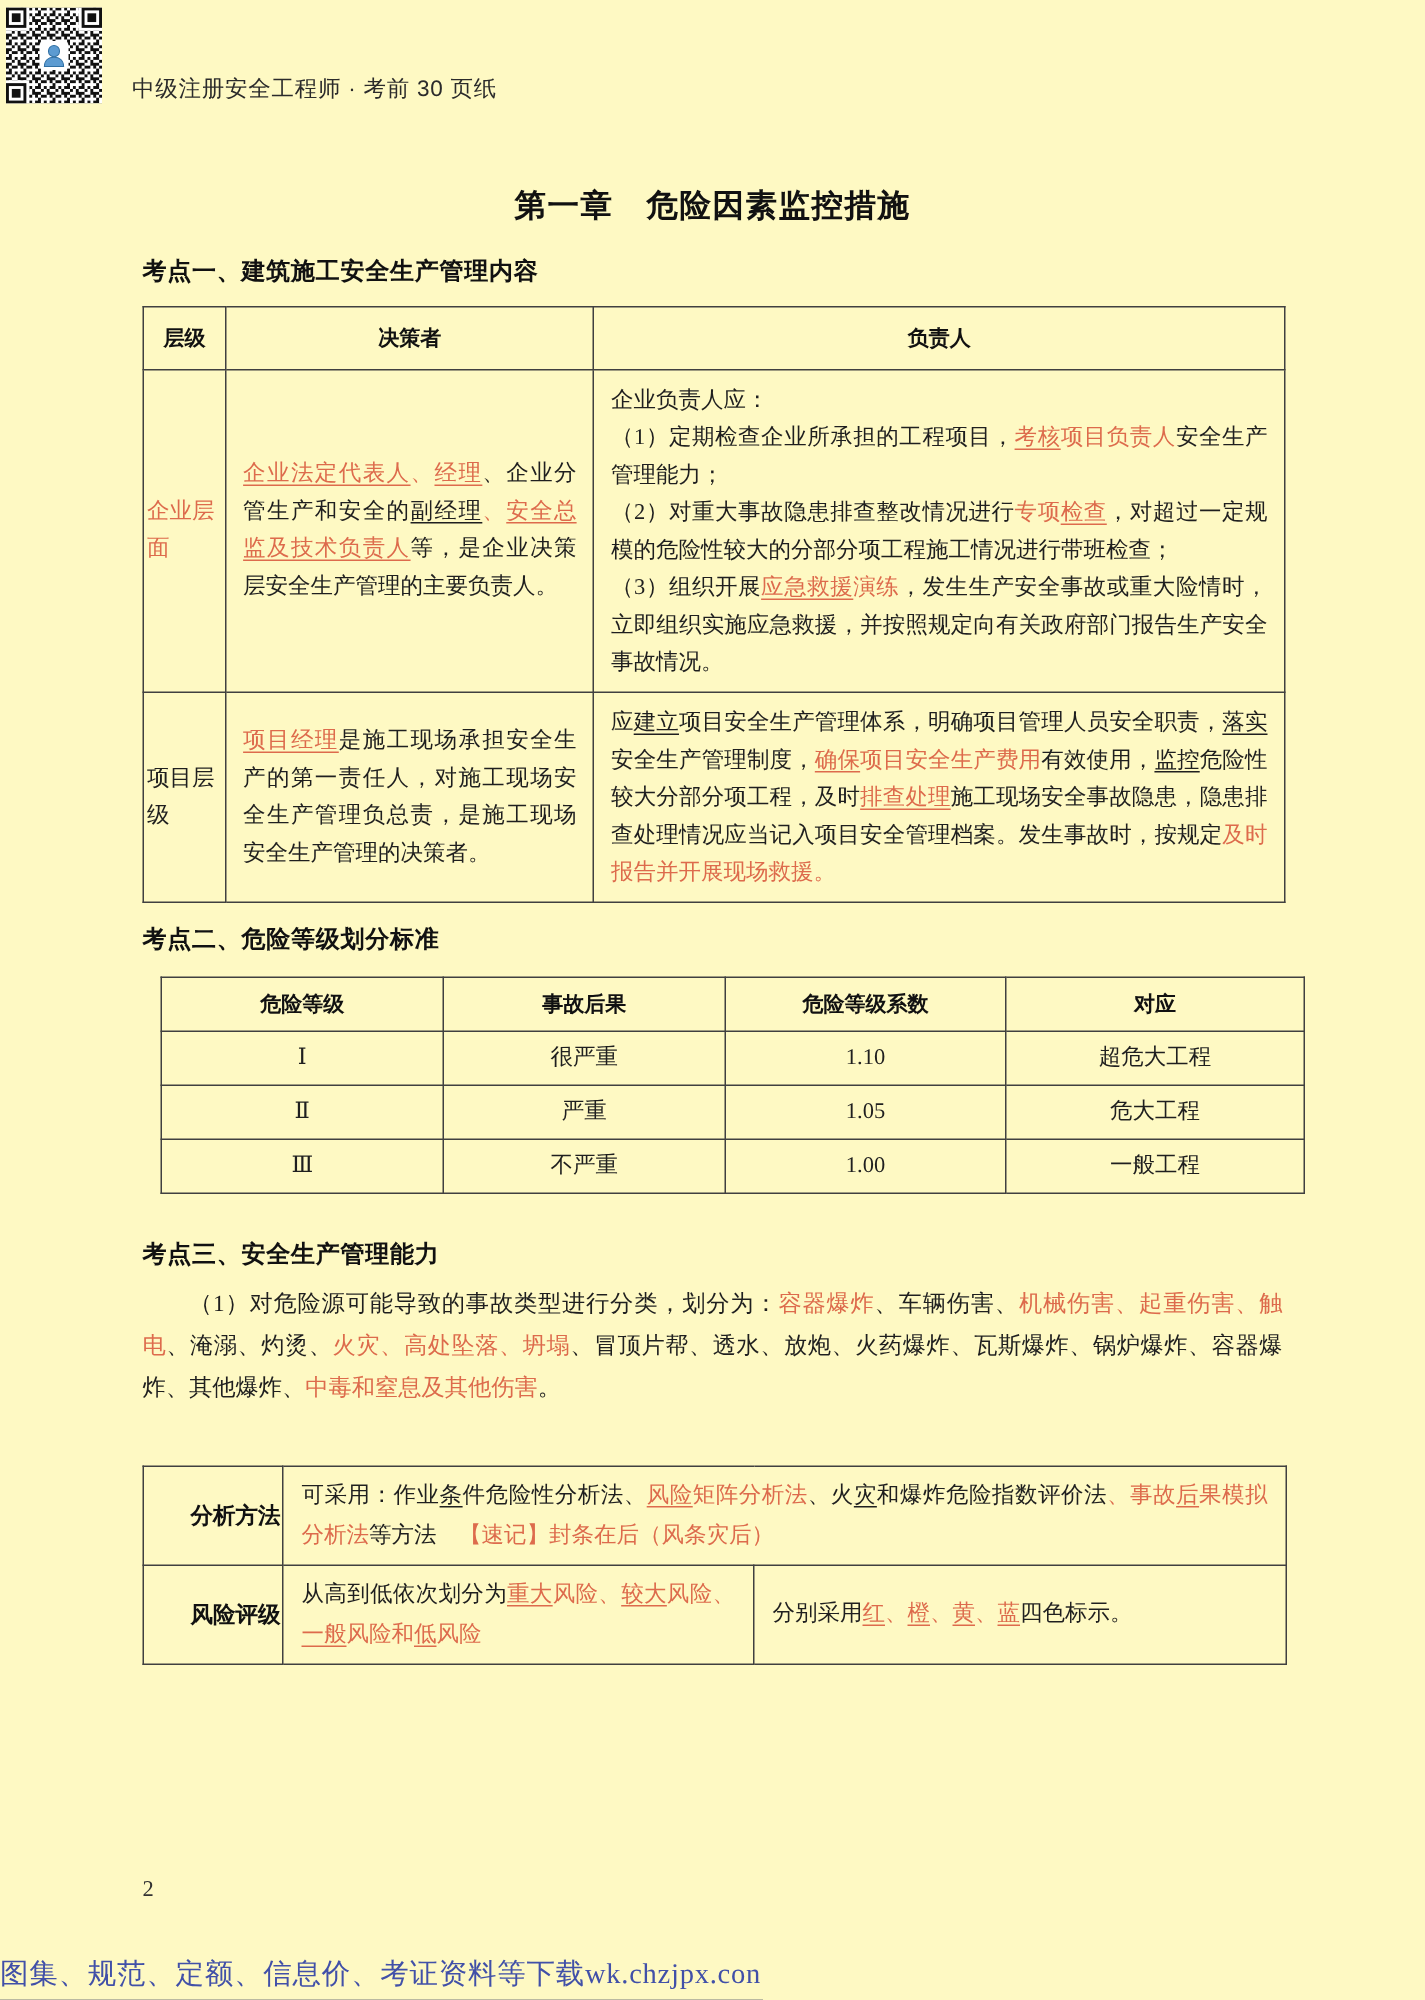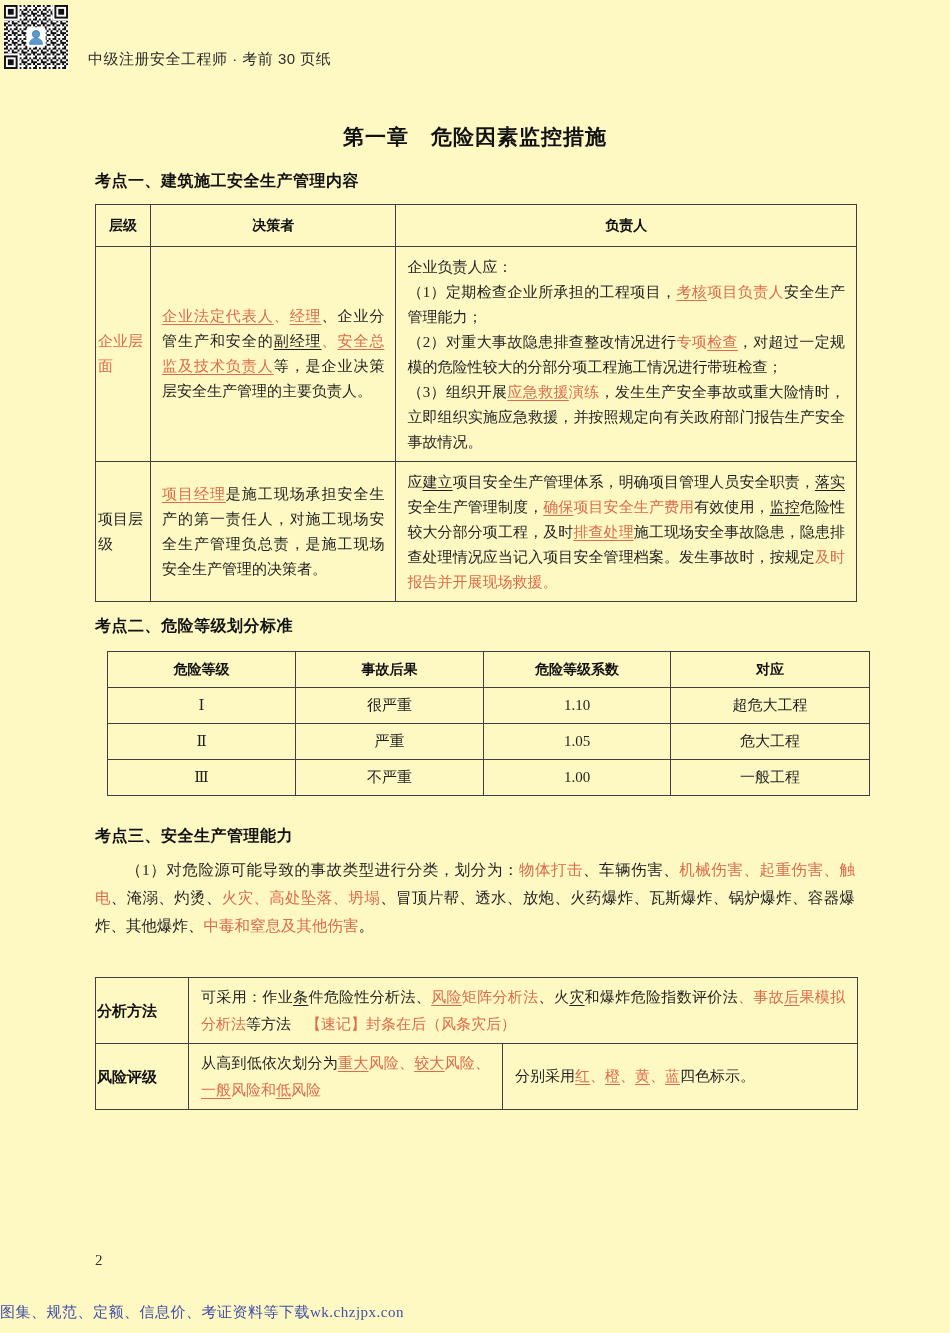--- a/index.html
+++ b/index.html
@@ -50,33 +50,33 @@
   .t2 th{height:36px;}
   .t2 td{height:36px; text-align:center; vertical-align:middle;}
   
   .k3paras{position:absolute; left:95px; top:856px; width:760px;}
   .k3paras p{margin:0; font-size:15.5px; line-height:28px; text-align:justify; text-indent:2em;}
   .k3paras p + p{margin-top:6px;}
   
   .t3{position:absolute; left:95px; top:977px; width:762px;}
   .t3 td{height:66px;}
   .t3 td.label{
-    text-align:left; vertical-align:middle;
+    text-align:right; vertical-align:middle;
     font-family:"Liberation Sans","DejaVu Sans",sans-serif;
     font-weight:bold; font-size:15px; color:#111;
   }
   .t3 td.content{vertical-align:middle; padding:5px 12px; text-align:justify; line-height:27px;}
   
   .or{color:var(--accent);}
   .ul{text-decoration:underline; text-underline-offset:3px; text-decoration-thickness:1px;}
   .rp{margin:0;}
   
   .pagenum{position:absolute; left:95px; top:1252px; font-size:15px; color:#333;}
   .footer-link{
-    position:absolute; left:0px; top:1303px; font-size:15px; color:var(--link);
+    position:absolute; left:0px; top:1303px; font-size:19px; color:var(--link);
     letter-spacing:0.5px; cursor:pointer; text-decoration:none;
   }
 </style>
 </head>
 <body>
 
 <div class="page">
 
   <svg class="qr" viewBox="0 0 33 33" xmlns="http://www.w3.org/2000/svg">
     <defs>
@@ -187,21 +187,21 @@
       <td>Ⅲ</td>
       <td>不严重</td>
       <td>1.00</td>
       <td>一般工程</td>
     </tr>
   </tbody>
     </table>
 
   <div class="kd-head h-k3">考点三、安全生产管理能力</div>
   <div class="k3paras">
-    <p><span>（1）对危险源可能导致的事故类型进行分类，划分为：</span><span class="or">物体打击</span><span>、车辆伤害、</span><span class="or">机械伤害</span><span class="or">、</span><span class="or">起重伤害</span><span class="or">、</span><span class="or">触电</span><span>、淹溺、灼烫、</span><span class="or">火灾、高处坠落、坍塌</span><span>、冒顶片帮、透水、放炮、火药爆炸、瓦斯爆炸、锅炉爆炸、容器爆炸、其他爆炸、</span><span class="or">中毒和窒息及其他伤害</span><span>。</span></p>
+    <p><span>（1）对危险源可能导致的事故类型进行分类，划分为：</span><span class="or">容器爆炸</span><span>、车辆伤害、</span><span class="or">机械伤害</span><span class="or">、</span><span class="or">起重伤害</span><span class="or">、</span><span class="or">触电</span><span>、淹溺、灼烫、</span><span class="or">火灾、高处坠落、坍塌</span><span>、冒顶片帮、透水、放炮、火药爆炸、瓦斯爆炸、锅炉爆炸、容器爆炸、其他爆炸、</span><span class="or">中毒和窒息及其他伤害</span><span>。</span></p>
   </div>
   <table class="t3">
     <colgroup>
         <col style="width:93px">
         <col style="width:314px">
         <col style="width:355px">
       </colgroup>
     <tbody>
         <tr>
       <td class="label">分析方法</td>

